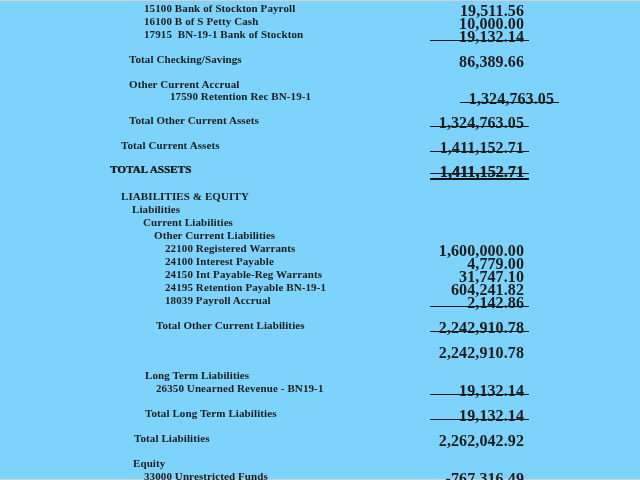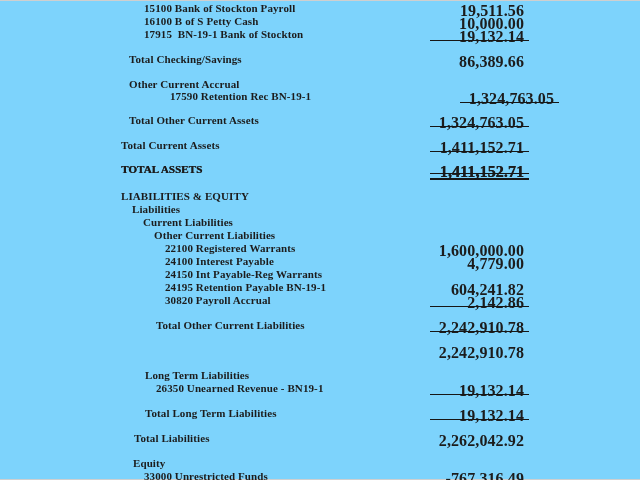--- a/index.html
+++ b/index.html
@@ -91,21 +91,21 @@
     <span class="rule"></span>
 
   </div>
       <div class="row" style="top: 139px;">
     <span class="label" style="left: 121px;">Total Current Assets</span>
     <span class="value">1,411,152.71</span>
     <span class="rule"></span>
 
   </div>
       <div class="row strong" style="top: 163px;">
-    <span class="label" style="left: 121px;">TOTAL ASSETS</span>
+    <span class="label" style="left: 110px;">TOTAL ASSETS</span>
     <span class="value">1,411,152.71</span>
 
     <span class="rule2"></span>
   </div>
       <div class="row" style="top: 190px;">
     <span class="label" style="left: 121px;">LIABILITIES &amp; EQUITY</span>
     <span class="value"></span>
 
   </div>
       <div class="row" style="top: 203px;">
@@ -128,29 +128,30 @@
     <span class="value">1,600,000.00</span>
 
   </div>
       <div class="row" style="top: 255px;">
     <span class="label" style="left: 165px;">24100 Interest Payable</span>
     <span class="value">4,779.00</span>
 
   </div>
       <div class="row" style="top: 268px;">
     <span class="label" style="left: 165px;">24150 Int Payable-Reg Warrants</span>
+    <span class="value">31,747.10</span>
 
   </div>
       <div class="row" style="top: 281px;">
     <span class="label" style="left: 165px;">24195 Retention Payable BN-19-1</span>
     <span class="value">604,241.82</span>
 
   </div>
       <div class="row" style="top: 294px;">
-    <span class="label" style="left: 165px;">30820 Payroll Accrual</span>
+    <span class="label" style="left: 165px;">18039 Payroll Accrual</span>
     <span class="value">2,142.86</span>
     <span class="rule"></span>
 
   </div>
       <div class="row" style="top: 319px;">
     <span class="label" style="left: 156px;">Total Other Current Liabilities</span>
     <span class="value">2,242,910.78</span>
     <span class="rule"></span>
 
   </div>

